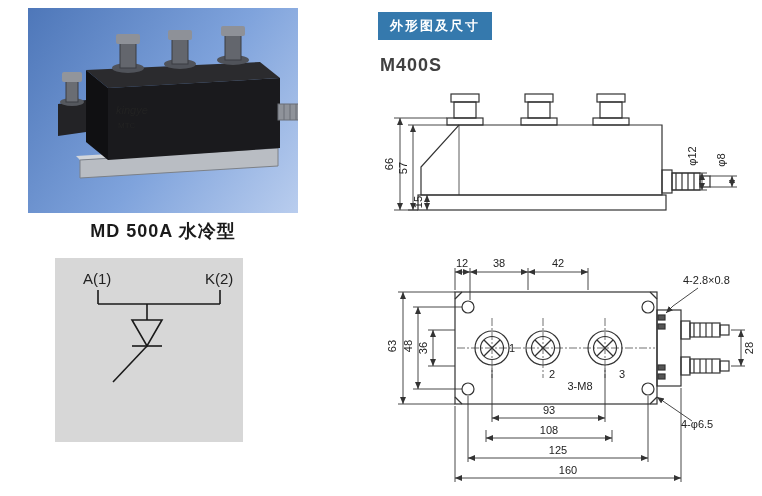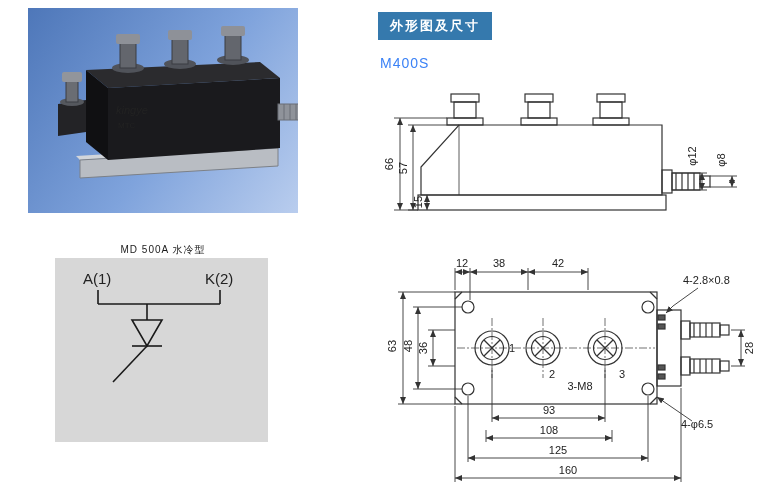--- a/index.html
+++ b/index.html
@@ -1,25 +1,25 @@
 <!DOCTYPE html>
 <html><head>
 <meta charset="utf-8">
 <style>
   html,body{margin:0;padding:0;background:#fff;}
   .page{position:relative;width:762px;height:496px;background:#ffffff;
         font-family:"Liberation Sans",sans-serif;overflow:hidden;color:#1a1a1a;}
   .photo{position:absolute;left:28px;top:8px;width:270px;height:205px;
          background:linear-gradient(125deg,#4e77b9 0%,#7fa3dc 55%,#b9cdee 100%);}
   .caption{position:absolute;left:28px;top:219px;width:270px;text-align:center;
-           font-size:10px;font-weight:normal;letter-spacing:1px;margin-top:24px;}
-  .circuit{position:absolute;left:55px;top:258px;width:213px;height:184px;background:#d7d7d7;}
+           font-size:18px;font-weight:bold;letter-spacing:1px;}
+  .circuit{position:absolute;left:55px;top:258px;width:188px;height:184px;background:#d7d7d7;}
   .badge{position:absolute;left:378px;top:12px;background:#3579ad;color:#ffffff;
          font-size:13px;font-weight:bold;padding:5px 12px;letter-spacing:2px;}
-  .model{position:absolute;left:380px;top:55px;font-size:14px;font-weight:400;letter-spacing:1px;color:#3b82f6;}
+  .model{position:absolute;left:380px;top:55px;font-size:18px;font-weight:700;letter-spacing:1px;color:#404040;}
   .sideview{position:absolute;left:385px;top:78px;}
   .planview{position:absolute;left:385px;top:246px;}
   svg text{font-family:"Liberation Sans",sans-serif;fill:#222;}
   .dim{font-size:11px;}
   .lbl{font-size:11px;}
   .ckt{font-size:15px;}
 </style>
 </head>
 <body>
 

